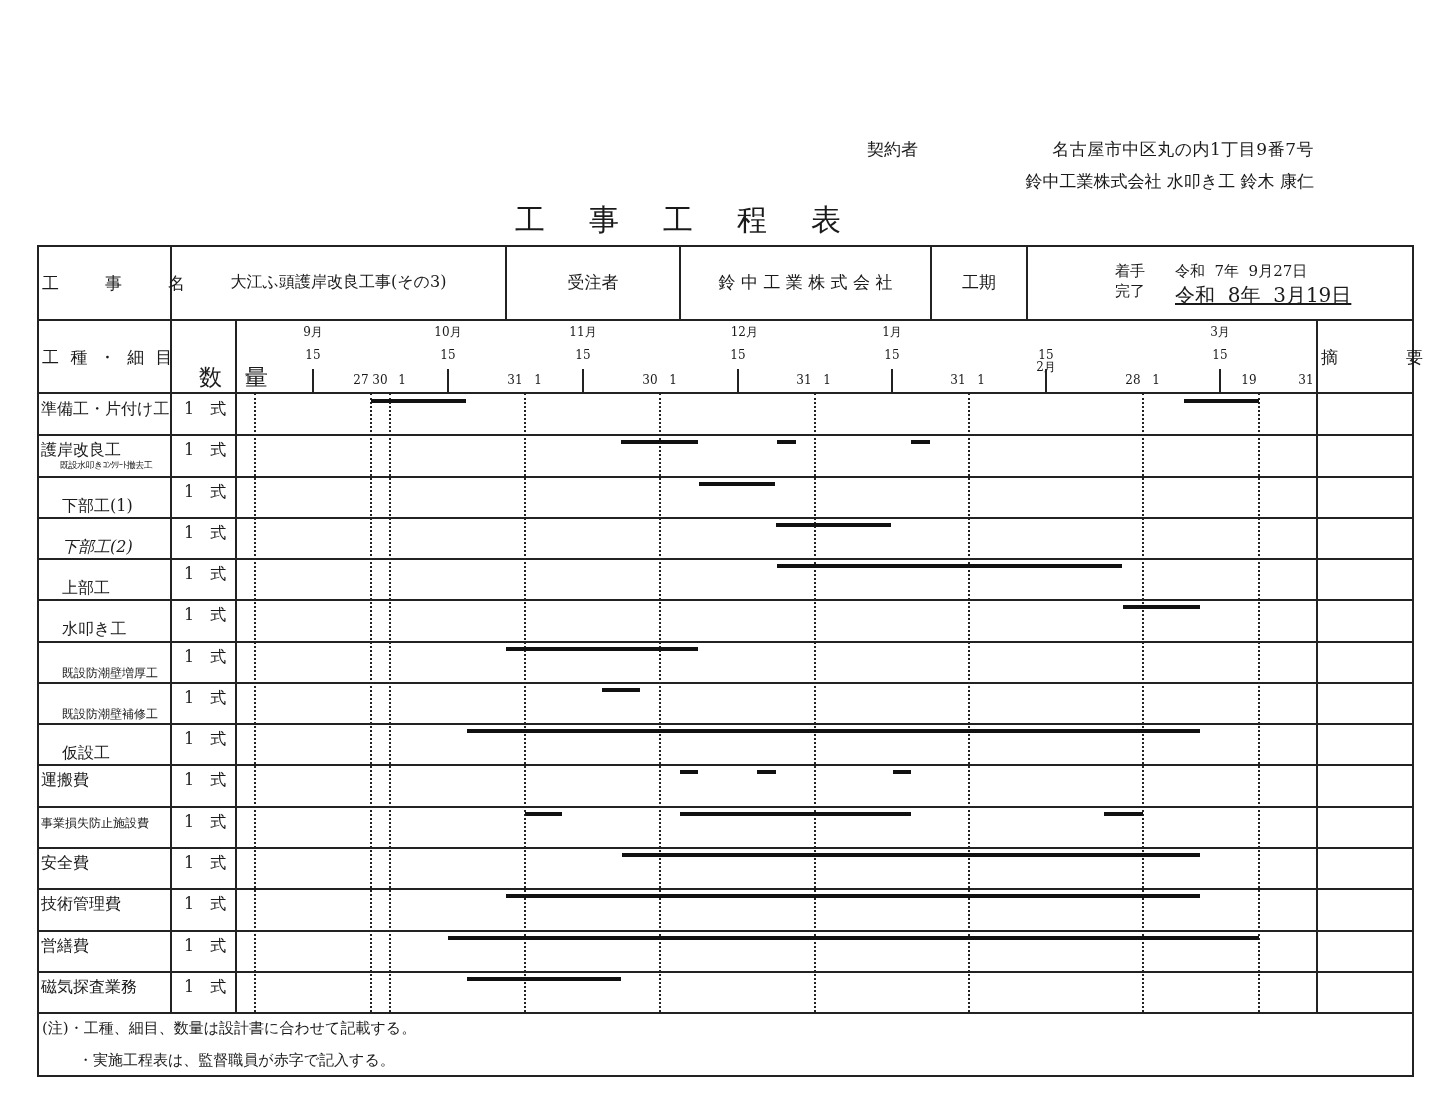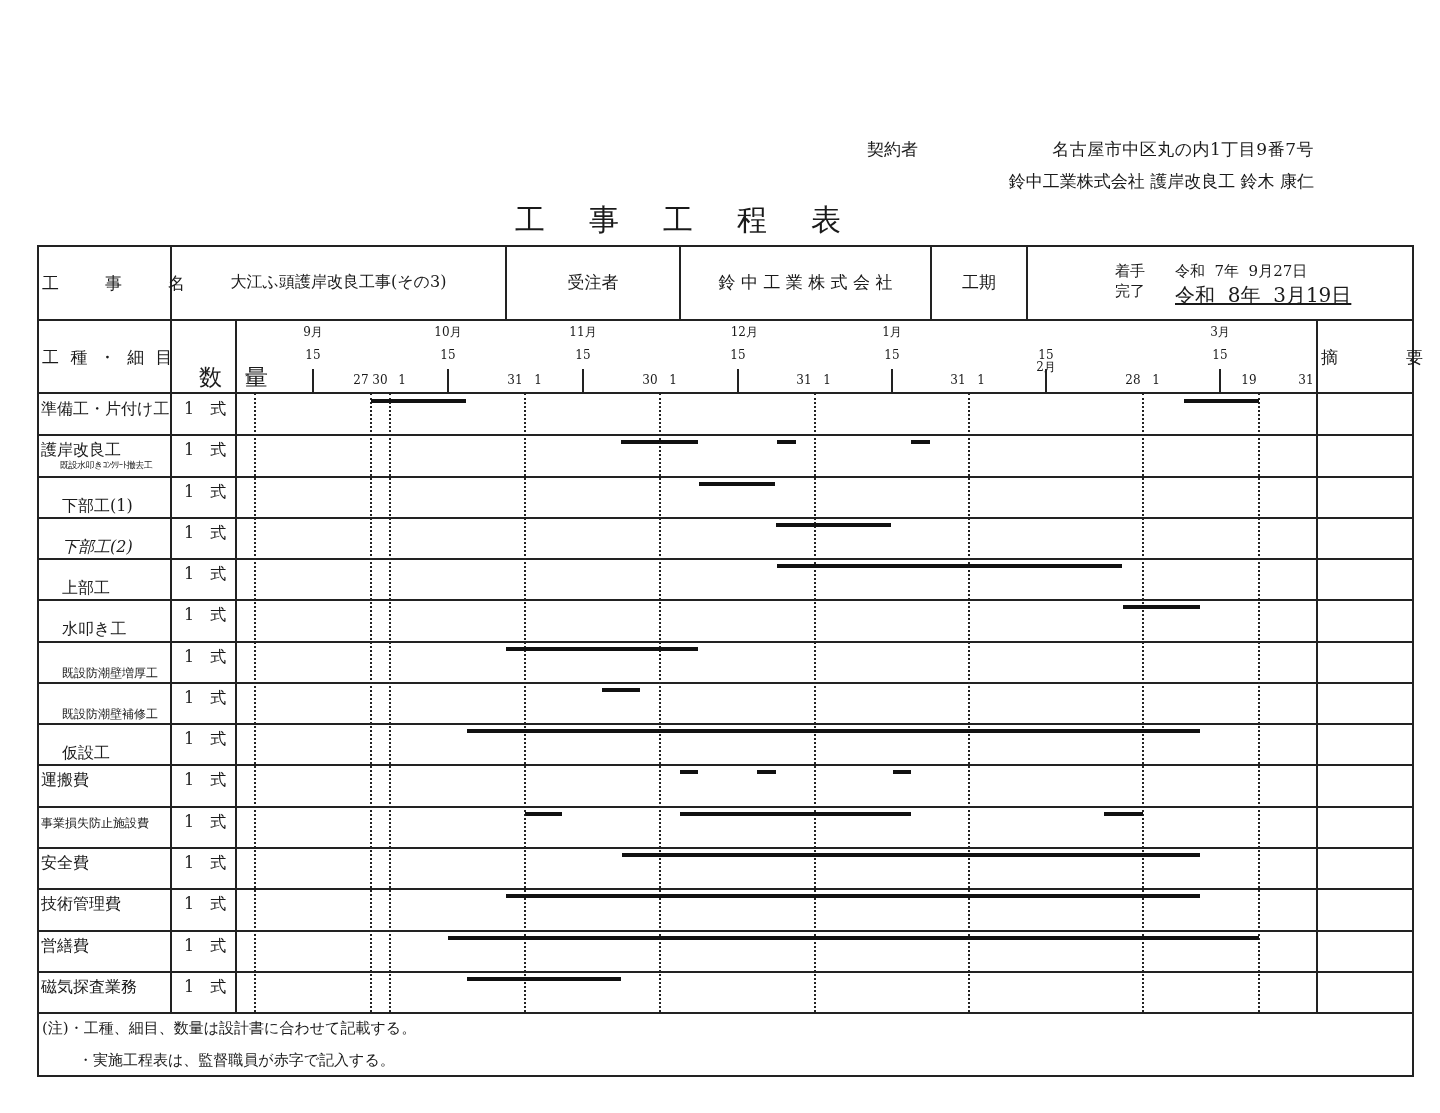--- a/index.html
+++ b/index.html
@@ -22,21 +22,21 @@
   .tick { position:absolute; width:2px; background:#222; }
   .bar { position:absolute; height:4px; background:#111; }
   .tiny { font-size:9px; letter-spacing:-0.5px; }
   .num { font-size:12px; }
 </style>
 </head>
 <body>
 
 <div class="abs contractor-label">契約者</div>
 <div class="abs contractor-address">名古屋市中区丸の内1丁目9番7号</div>
-<div class="abs contractor-company">鈴中工業株式会社 護岸改良工 鈴木 康仁</div>
+<div class="abs contractor-company">鈴中工業株式会社 水叩き工 鈴木 康仁</div>
 <div class="abs doc-title" id="doc-title" style="letter-spacing: 0px; text-align: left; left: 515px; width: auto;"><span style="margin: 0px;">工</span><span style="margin: 0px 0px 0px 44px;">事</span><span style="margin: 0px 0px 0px 44px;">工</span><span style="margin: 0px 0px 0px 44px;">程</span><span style="margin: 0px 0px 0px 44px;">表</span></div>
 
 <div id="canvas">
 
   <div class="abs sheet"></div>
 
   <div class="line" style="left:37px;top:319px;width:1377px;height:2px;"></div>
   <div class="line" style="left:170px;top:245px;width:2px;height:768px;"></div>
   <div class="line" style="left:505px;top:245px;width:2px;height:75px;"></div>
   <div class="line" style="left:679px;top:245px;width:2px;height:75px;"></div>

